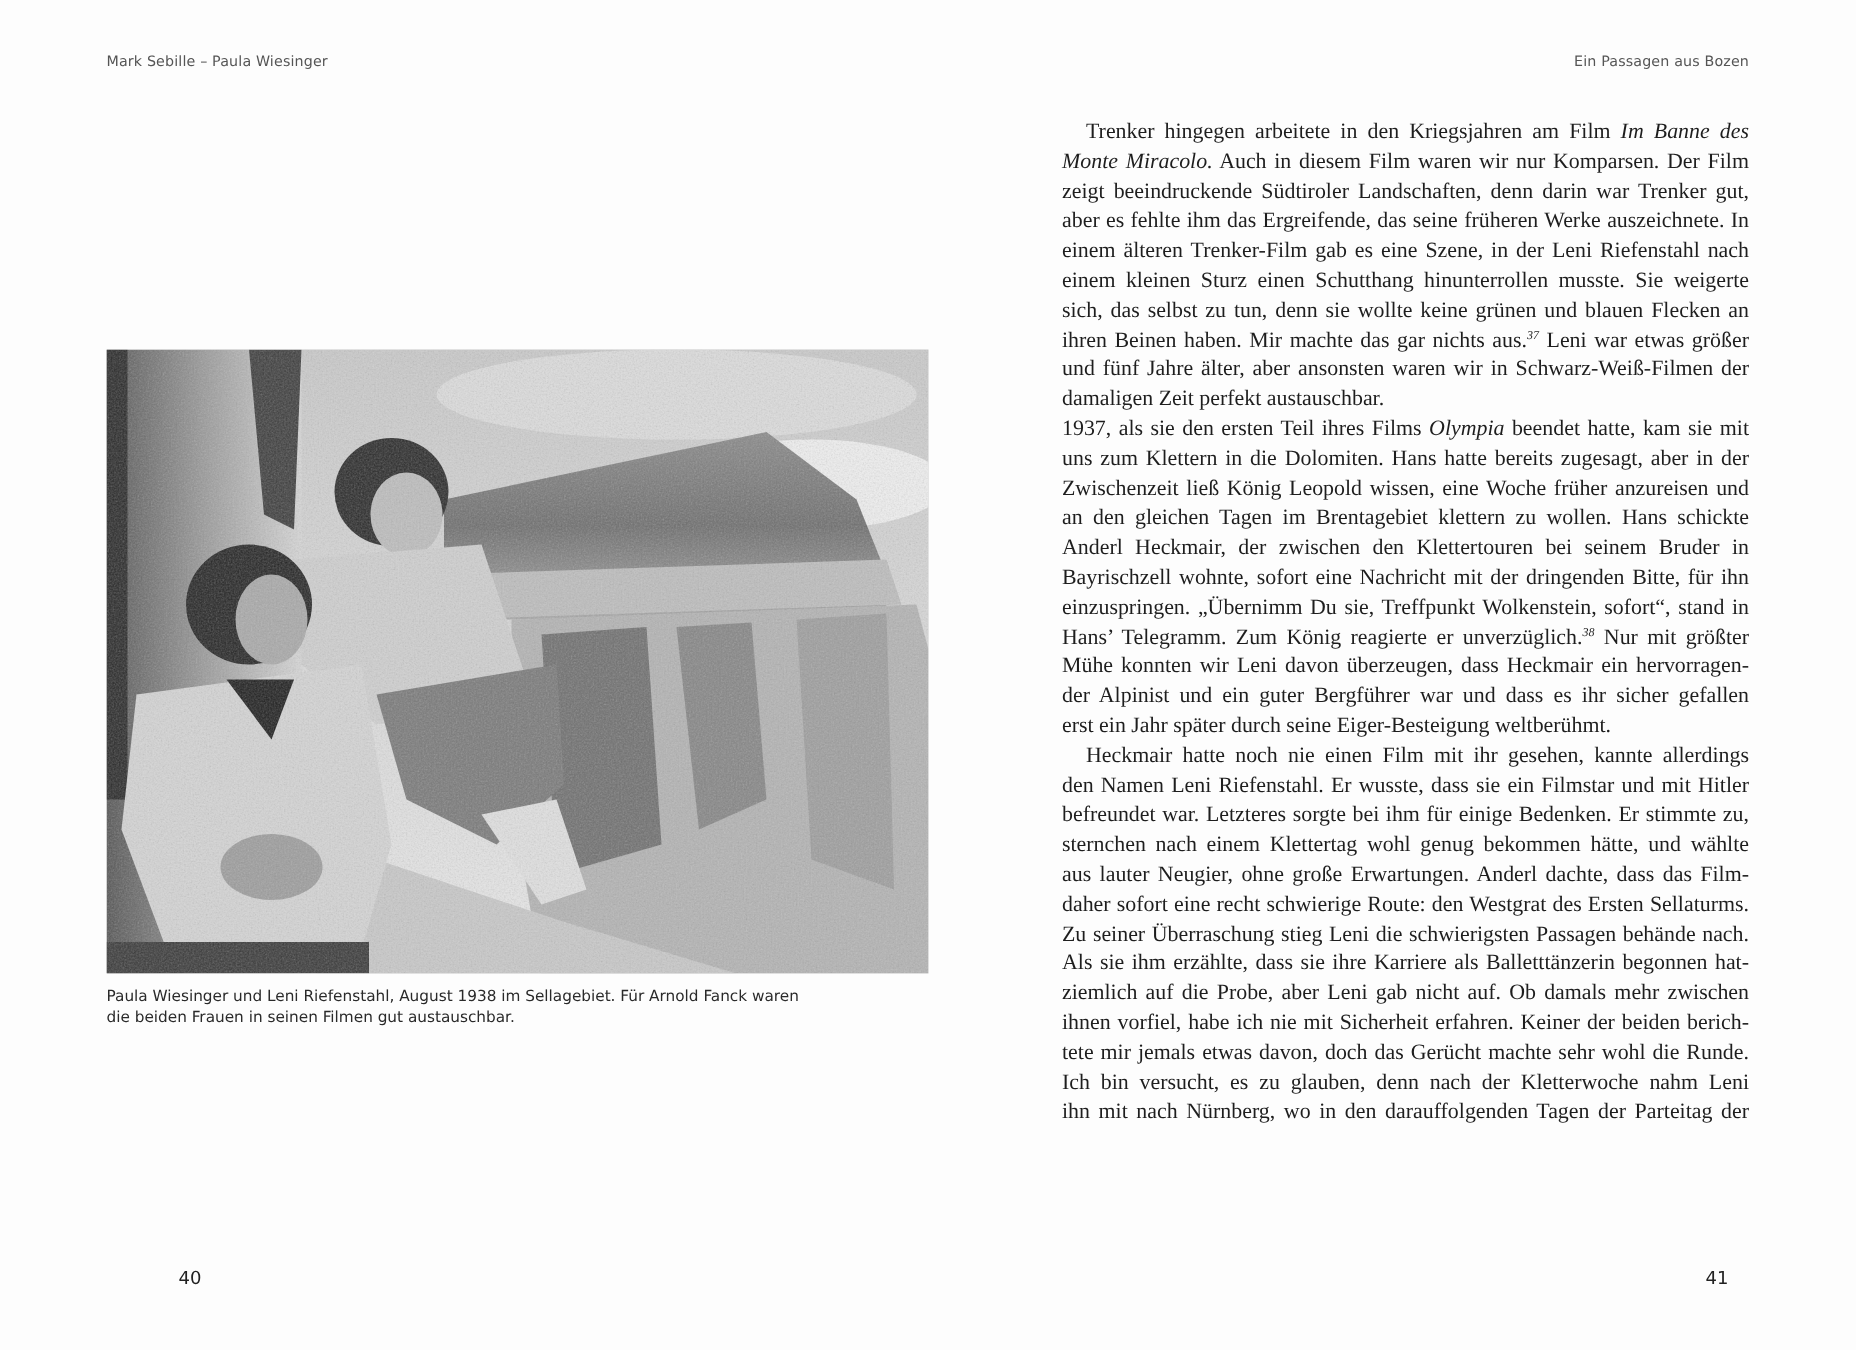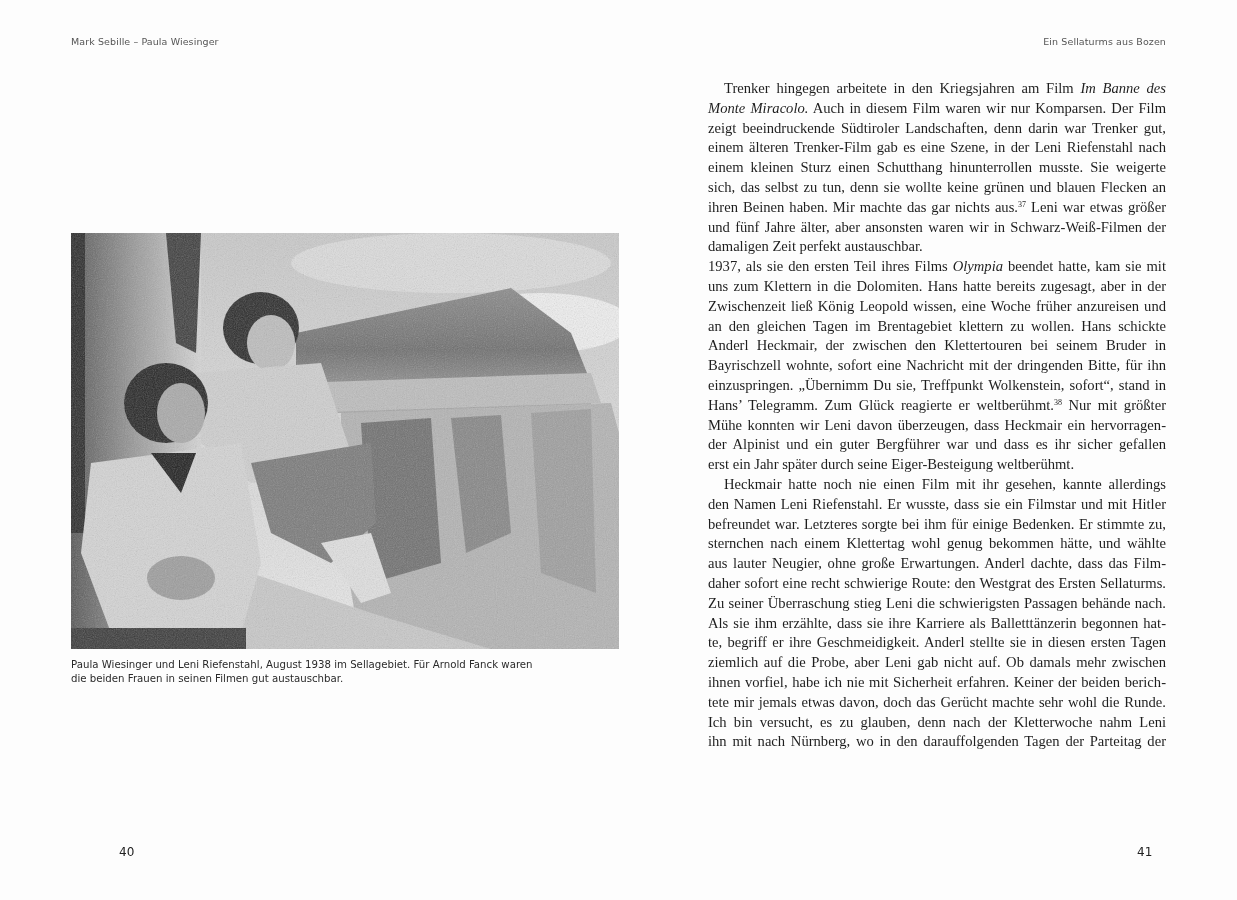--- a/index.html
+++ b/index.html
@@ -96,20 +96,21 @@
     }
     .body-text .line.indent {
       padding-left: 16px;
     }
     .body-text .line span { display: inline; }
     .it { font-style: italic; }
     sup.fn {
       font-size: 8px;
       vertical-align: 5px;
       line-height: 0;
+      font-style: italic;
     }
     .line-inner {
       display: block;
       text-align: justify;
       text-align-last: justify;
     }
     .last .line-inner { text-align-last: left; }
   </style>
 </head>
 <body>
@@ -182,52 +183,52 @@
 
     <div class="caption">
       <div>Paula Wiesinger und Leni Riefenstahl, August 1938 im Sellagebiet. Für Arnold Fanck waren</div>
       <div>die beiden Frauen in seinen Filmen gut austauschbar.</div>
     </div>
 
     <div class="folio">40</div>
   </div>
 
   <div class="page page-right">
-    <div class="running-head">Ein Sellaturms aus Bozen</div>
+    <div class="running-head">Ein Passagen aus Bozen</div>
 
     <div class="body-text" id="body-text">
         <div class="line indent"><span class="line-inner"><span>Trenker hingegen arbeitete in den Kriegsjahren am Film </span><span class="it">Im Banne des</span></span></div>
         <div class="line"><span class="line-inner"><span class="it">Monte Miracolo.</span><span> Auch in diesem Film waren wir nur Komparsen. Der Film</span></span></div>
         <div class="line"><span class="line-inner"><span>zeigt beeindruckende Südtiroler Landschaften, denn darin war Trenker gut,</span></span></div>
+        <div class="line"><span class="line-inner"><span>aber es fehlte ihm das Ergreifende, das seine früheren Werke auszeichnete. In</span></span></div>
         <div class="line"><span class="line-inner"><span>einem älteren Trenker-Film gab es eine Szene, in der Leni Riefenstahl nach</span></span></div>
         <div class="line"><span class="line-inner"><span>einem kleinen Sturz einen Schutthang hinunterrollen musste. Sie weigerte</span></span></div>
         <div class="line"><span class="line-inner"><span>sich, das selbst zu tun, denn sie wollte keine grünen und blauen Flecken an</span></span></div>
         <div class="line"><span class="line-inner"><span>ihren Beinen haben. Mir machte das gar nichts aus.</span><sup class="fn">37</sup><span> Leni war etwas größer</span></span></div>
         <div class="line"><span class="line-inner"><span>und fünf Jahre älter, aber ansonsten waren wir in Schwarz-Weiß-Filmen der</span></span></div>
         <div class="line last"><span class="line-inner"><span>damaligen Zeit perfekt austauschbar.</span></span></div>
         <div class="line"><span class="line-inner"><span>1937, als sie den ersten Teil ihres Films </span><span class="it">Olympia</span><span> beendet hatte, kam sie mit</span></span></div>
         <div class="line"><span class="line-inner"><span>uns zum Klettern in die Dolomiten. Hans hatte bereits zugesagt, aber in der</span></span></div>
         <div class="line"><span class="line-inner"><span>Zwischenzeit ließ König Leopold wissen, eine Woche früher anzureisen und</span></span></div>
         <div class="line"><span class="line-inner"><span>an den gleichen Tagen im Brentagebiet klettern zu wollen. Hans schickte</span></span></div>
         <div class="line"><span class="line-inner"><span>Anderl Heckmair, der zwischen den Klettertouren bei seinem Bruder in</span></span></div>
         <div class="line"><span class="line-inner"><span>Bayrischzell wohnte, sofort eine Nachricht mit der dringenden Bitte, für ihn</span></span></div>
         <div class="line"><span class="line-inner"><span>einzuspringen. „Übernimm Du sie, Treffpunkt Wolkenstein, sofort“, stand in</span></span></div>
-        <div class="line"><span class="line-inner"><span>Hans’ Telegramm. Zum Glück reagierte er weltberühmt.</span><sup class="fn">38</sup><span> Nur mit größter</span></span></div>
+        <div class="line"><span class="line-inner"><span>Hans’ Telegramm. Zum König reagierte er unverzüglich.</span><sup class="fn">38</sup><span> Nur mit größter</span></span></div>
         <div class="line"><span class="line-inner"><span>Mühe konnten wir Leni davon überzeugen, dass Heckmair ein hervorragen-</span></span></div>
         <div class="line"><span class="line-inner"><span>der Alpinist und ein guter Bergführer war und dass es ihr sicher gefallen</span></span></div>
         <div class="line last"><span class="line-inner"><span>erst ein Jahr später durch seine Eiger-Besteigung weltberühmt.</span></span></div>
         <div class="line indent"><span class="line-inner"><span>Heckmair hatte noch nie einen Film mit ihr gesehen, kannte allerdings</span></span></div>
         <div class="line"><span class="line-inner"><span>den Namen Leni Riefenstahl. Er wusste, dass sie ein Filmstar und mit Hitler</span></span></div>
         <div class="line"><span class="line-inner"><span>befreundet war. Letzteres sorgte bei ihm für einige Bedenken. Er stimmte zu,</span></span></div>
         <div class="line"><span class="line-inner"><span>sternchen nach einem Klettertag wohl genug bekommen hätte, und wählte</span></span></div>
         <div class="line"><span class="line-inner"><span>aus lauter Neugier, ohne große Erwartungen. Anderl dachte, dass das Film-</span></span></div>
         <div class="line"><span class="line-inner"><span>daher sofort eine recht schwierige Route: den Westgrat des Ersten Sellaturms.</span></span></div>
         <div class="line"><span class="line-inner"><span>Zu seiner Überraschung stieg Leni die schwierigsten Passagen behände nach.</span></span></div>
         <div class="line"><span class="line-inner"><span>Als sie ihm erzählte, dass sie ihre Karriere als Balletttänzerin begonnen hat-</span></span></div>
-        <div class="line"><span class="line-inner"><span>te, begriff er ihre Geschmeidigkeit. Anderl stellte sie in diesen ersten Tagen</span></span></div>
         <div class="line"><span class="line-inner"><span>ziemlich auf die Probe, aber Leni gab nicht auf. Ob damals mehr zwischen</span></span></div>
         <div class="line"><span class="line-inner"><span>ihnen vorfiel, habe ich nie mit Sicherheit erfahren. Keiner der beiden berich-</span></span></div>
         <div class="line"><span class="line-inner"><span>tete mir jemals etwas davon, doch das Gerücht machte sehr wohl die Runde.</span></span></div>
         <div class="line"><span class="line-inner"><span>Ich bin versucht, es zu glauben, denn nach der Kletterwoche nahm Leni</span></span></div>
         <div class="line"><span class="line-inner"><span>ihn mit nach Nürnberg, wo in den darauffolgenden Tagen der Parteitag der</span></span></div>
       </div>
 
     <div class="folio">41</div>
   </div>
 </div>

